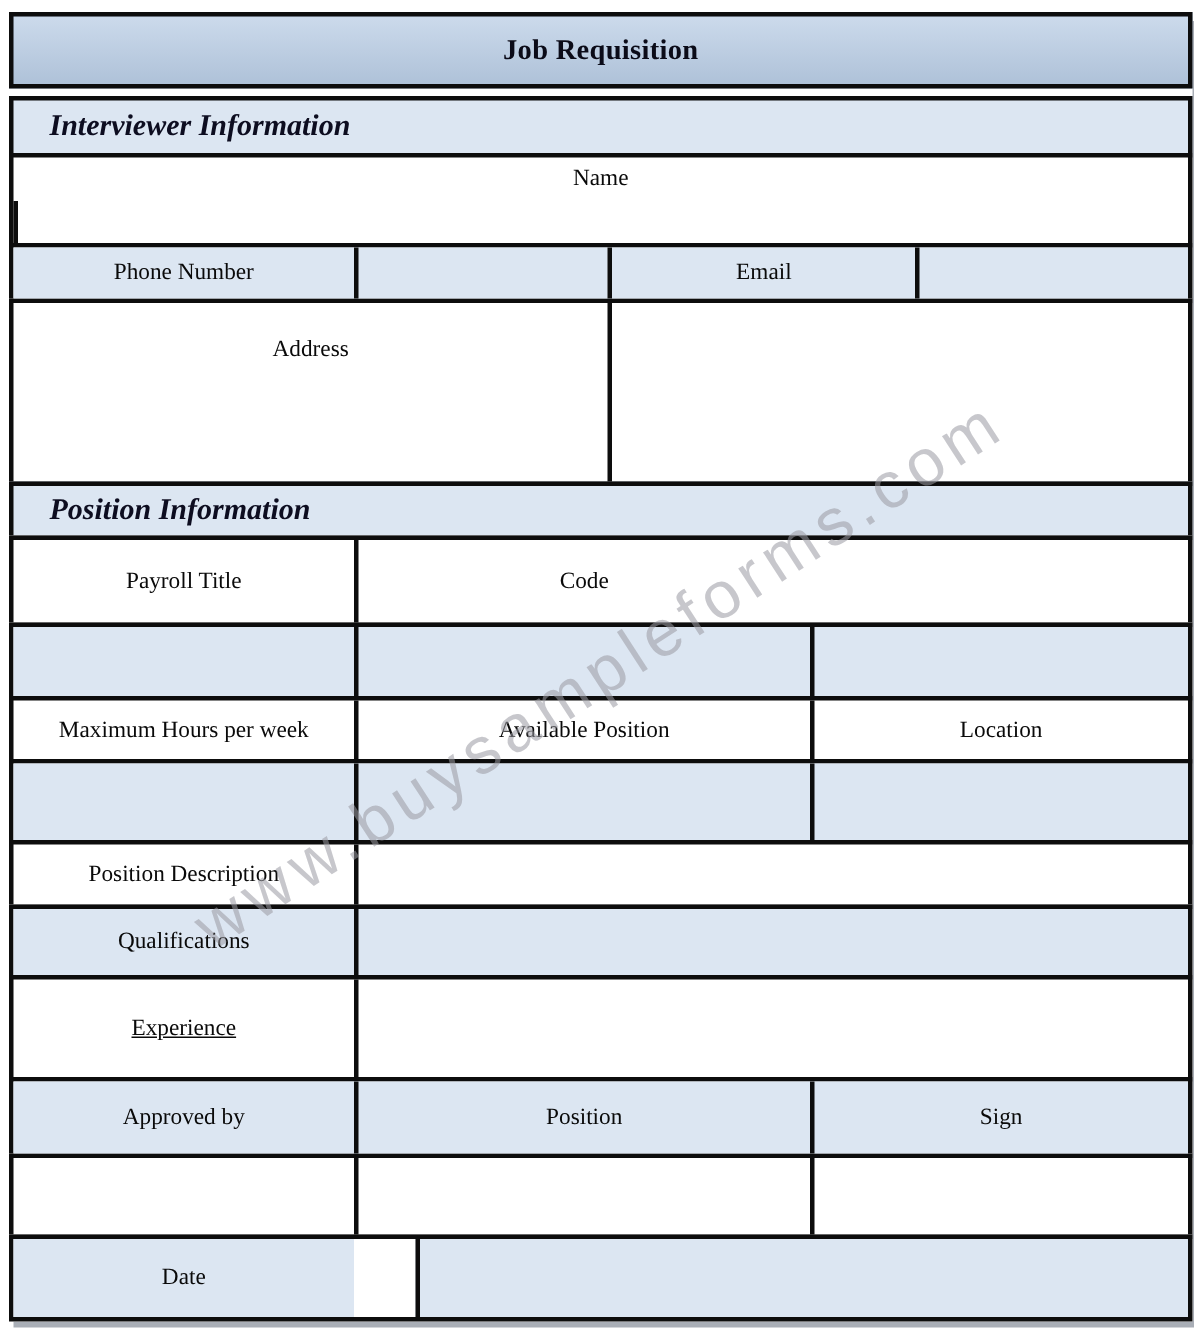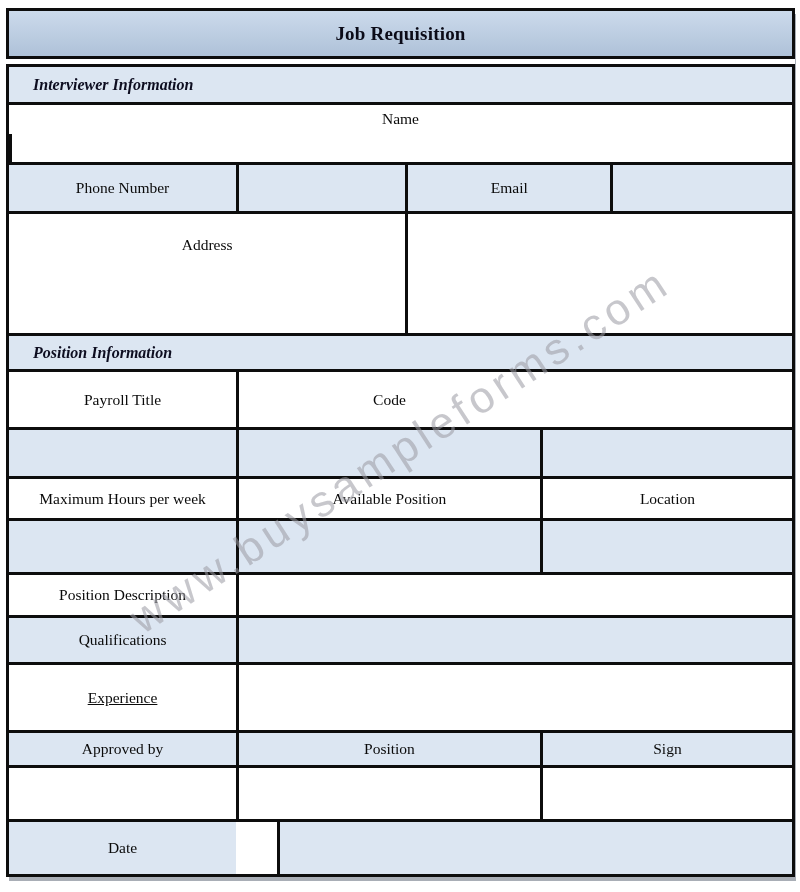--- a/index.html
+++ b/index.html
@@ -34,47 +34,47 @@
     font-weight: bold; font-size: 19px; letter-spacing: 0.2px;
     color: #0b0b18;
   }
   .stack { margin-top: 5px; }
   .row { display: flex; margin-top: -3px; }
   .stack .row:first-child { margin-top: 0; }
   .heading-row {
     align-items: center;
     padding-left: 24px;
     background: var(--row-blue);
-    font-weight: bold; font-style: italic; font-size: 16px;
+    font-weight: bold; font-style: italic; font-size: 20px;
     color: #0d0d20;
   }
   .cell {
     box-sizing: border-box;
     display: flex; align-items: center; justify-content: center;
     font-size: 15.5px;
     border-left: 3px solid var(--border);
     overflow: hidden;
   }
   .cell:first-child { border-left: none; }
   .blue { background: var(--row-blue); }
   .top { align-items: flex-start; padding-top: 22px; }
   
   .h-hdr1 { height: 41px; }
   .h-name { height: 63px; flex-direction: column; }
-  .h-phone { height: 52px; }
+  .h-phone { height: 40px; }
   .h-addr { height: 125px; }
   .h-hdr2 { height: 39px; }
   .h-payroll { height: 61px; }
   .h-blank1 { height: 52px; }
   .h-hours { height: 45px; }
   .h-blank2 { height: 57px; }
   .h-desc { height: 46px; }
   .h-qual { height: 50px; }
   .h-exp { height: 71px; text-decoration: underline; }
-  .h-appr { height: 38px; }
+  .h-appr { height: 54px; }
   .h-blank3 { height: 57px; }
   .h-date { height: 58px; gap: 41px; }
   
   .w-half-l { flex: 0 0 50.6%; }
   .w-half-r { flex: 1 1 auto; }
   .w-a { flex: 0 0 29%; }      
   .w-p2 { flex: 0 0 21.6%; }   
   .w-p3 { flex: 0 0 26.2%; }   
   .w-p4 { flex: 1 1 auto; }    
   .w-b { flex: 0 0 38.8%; }    

